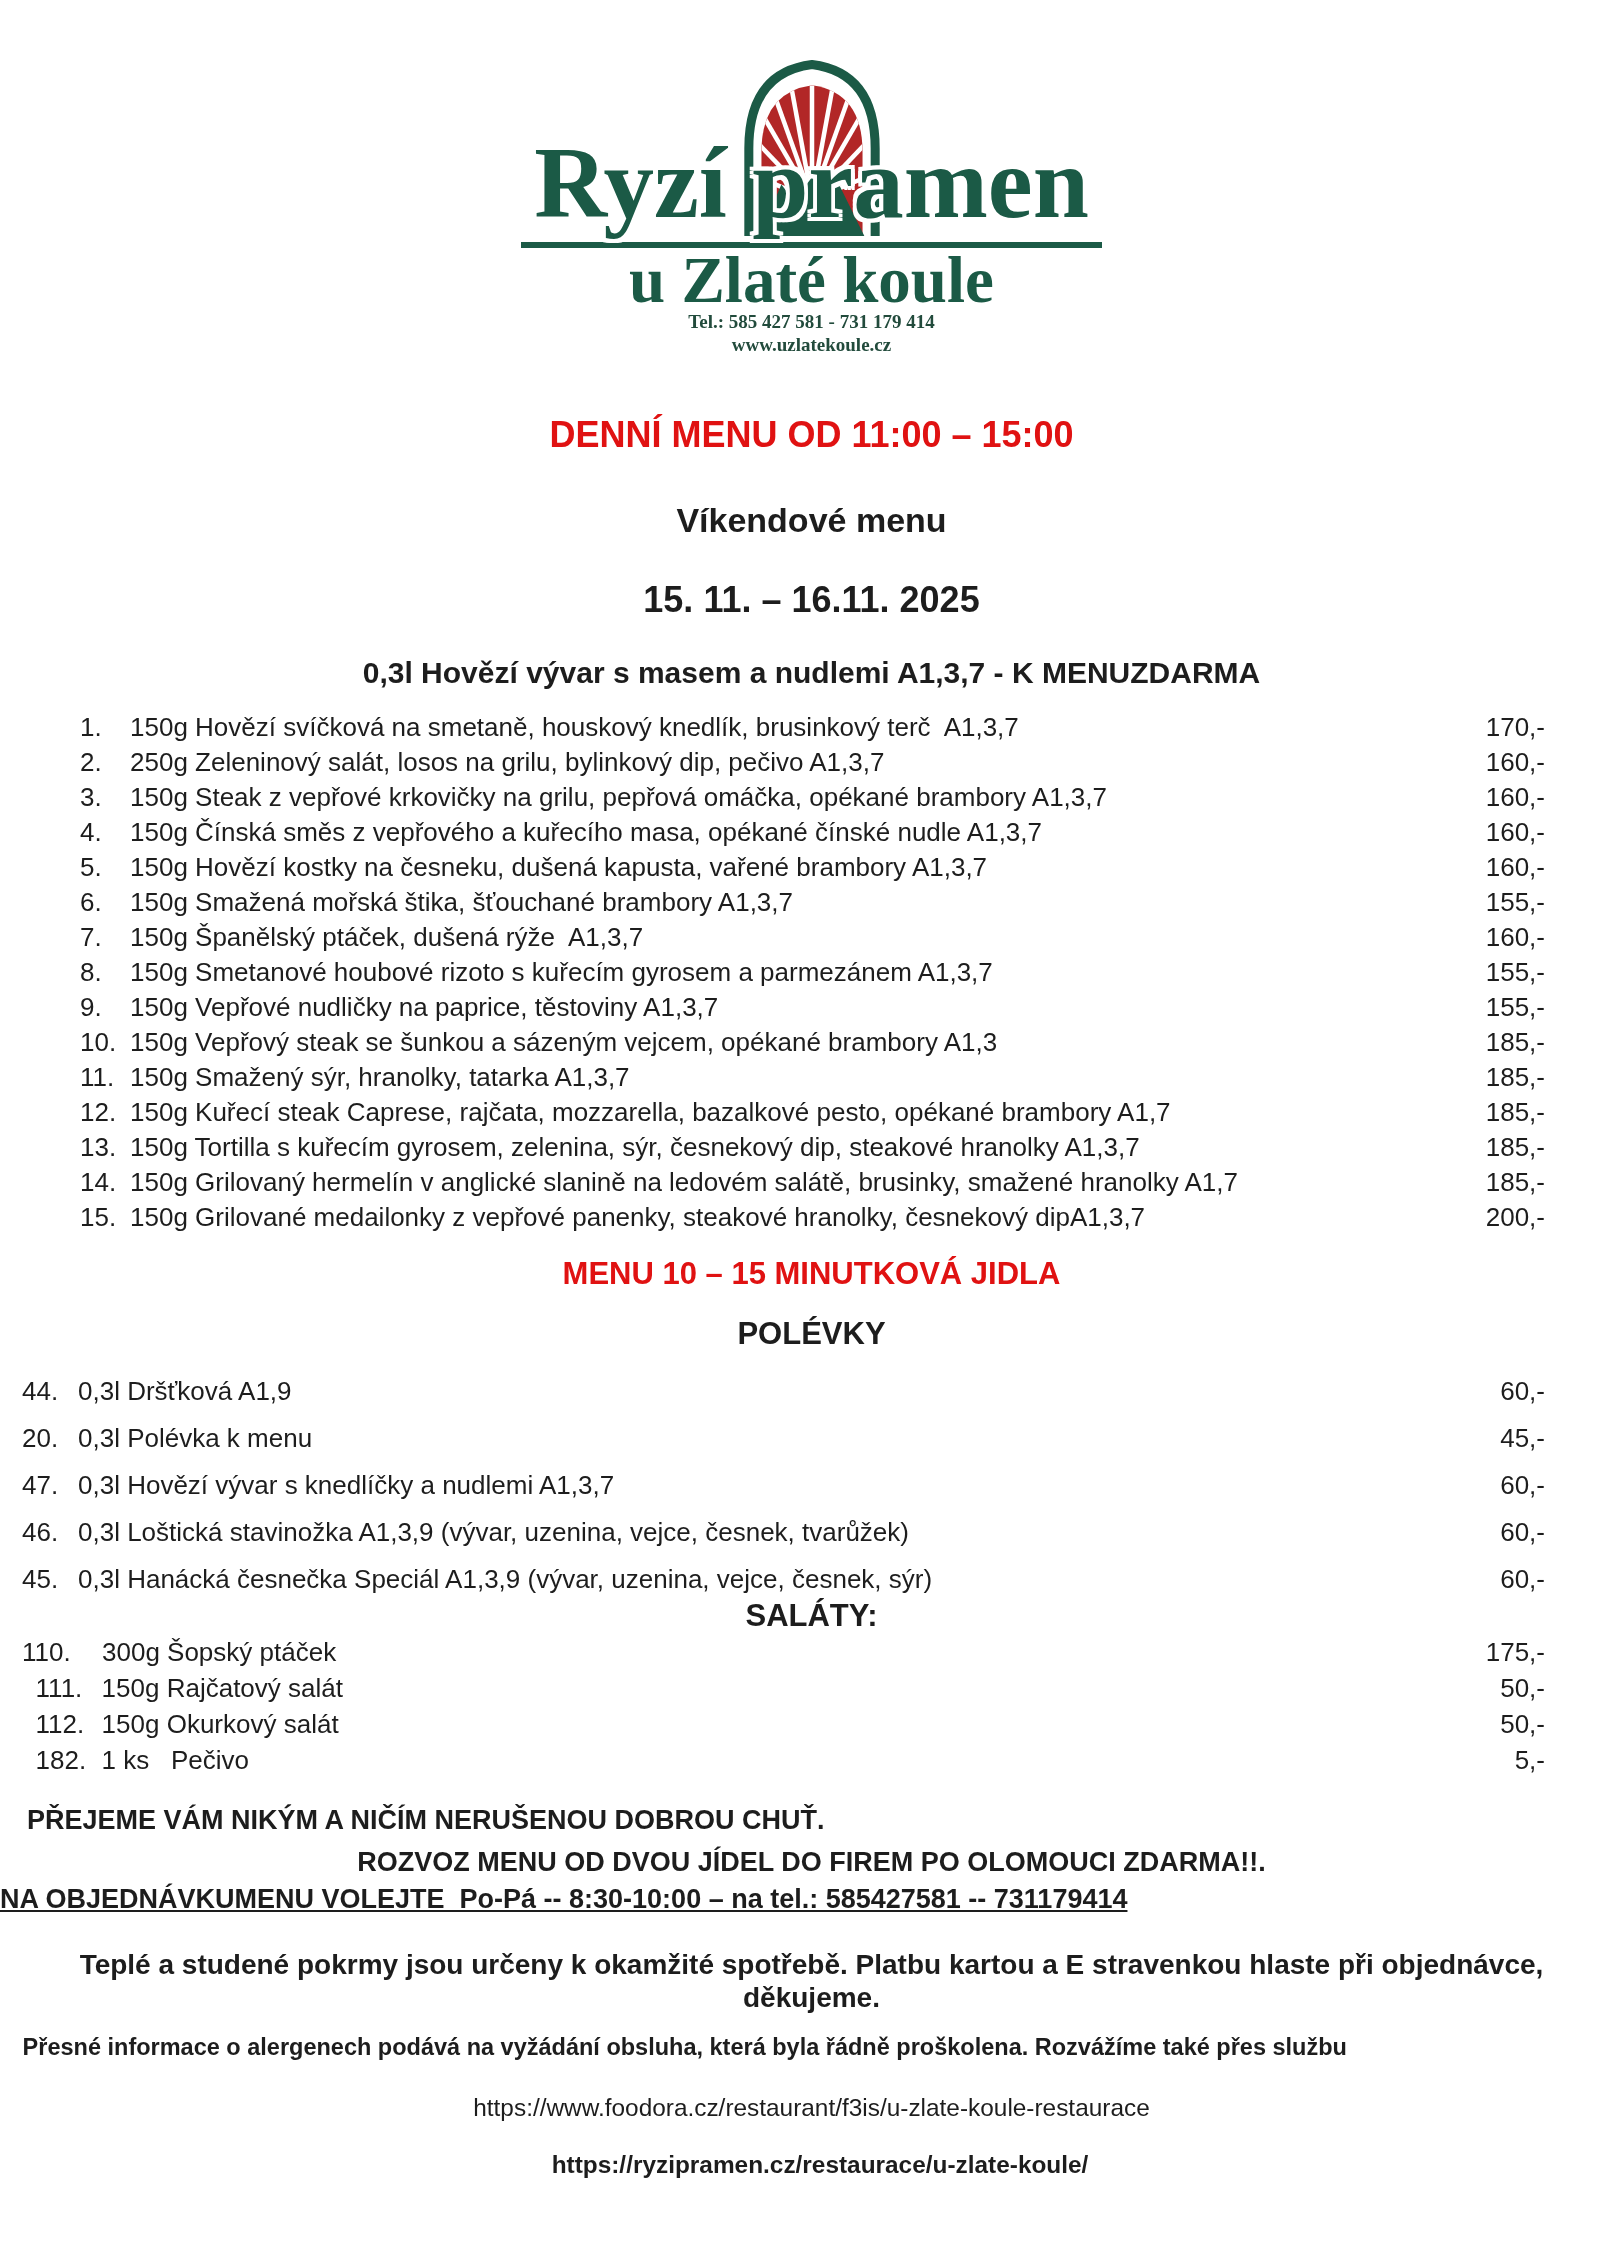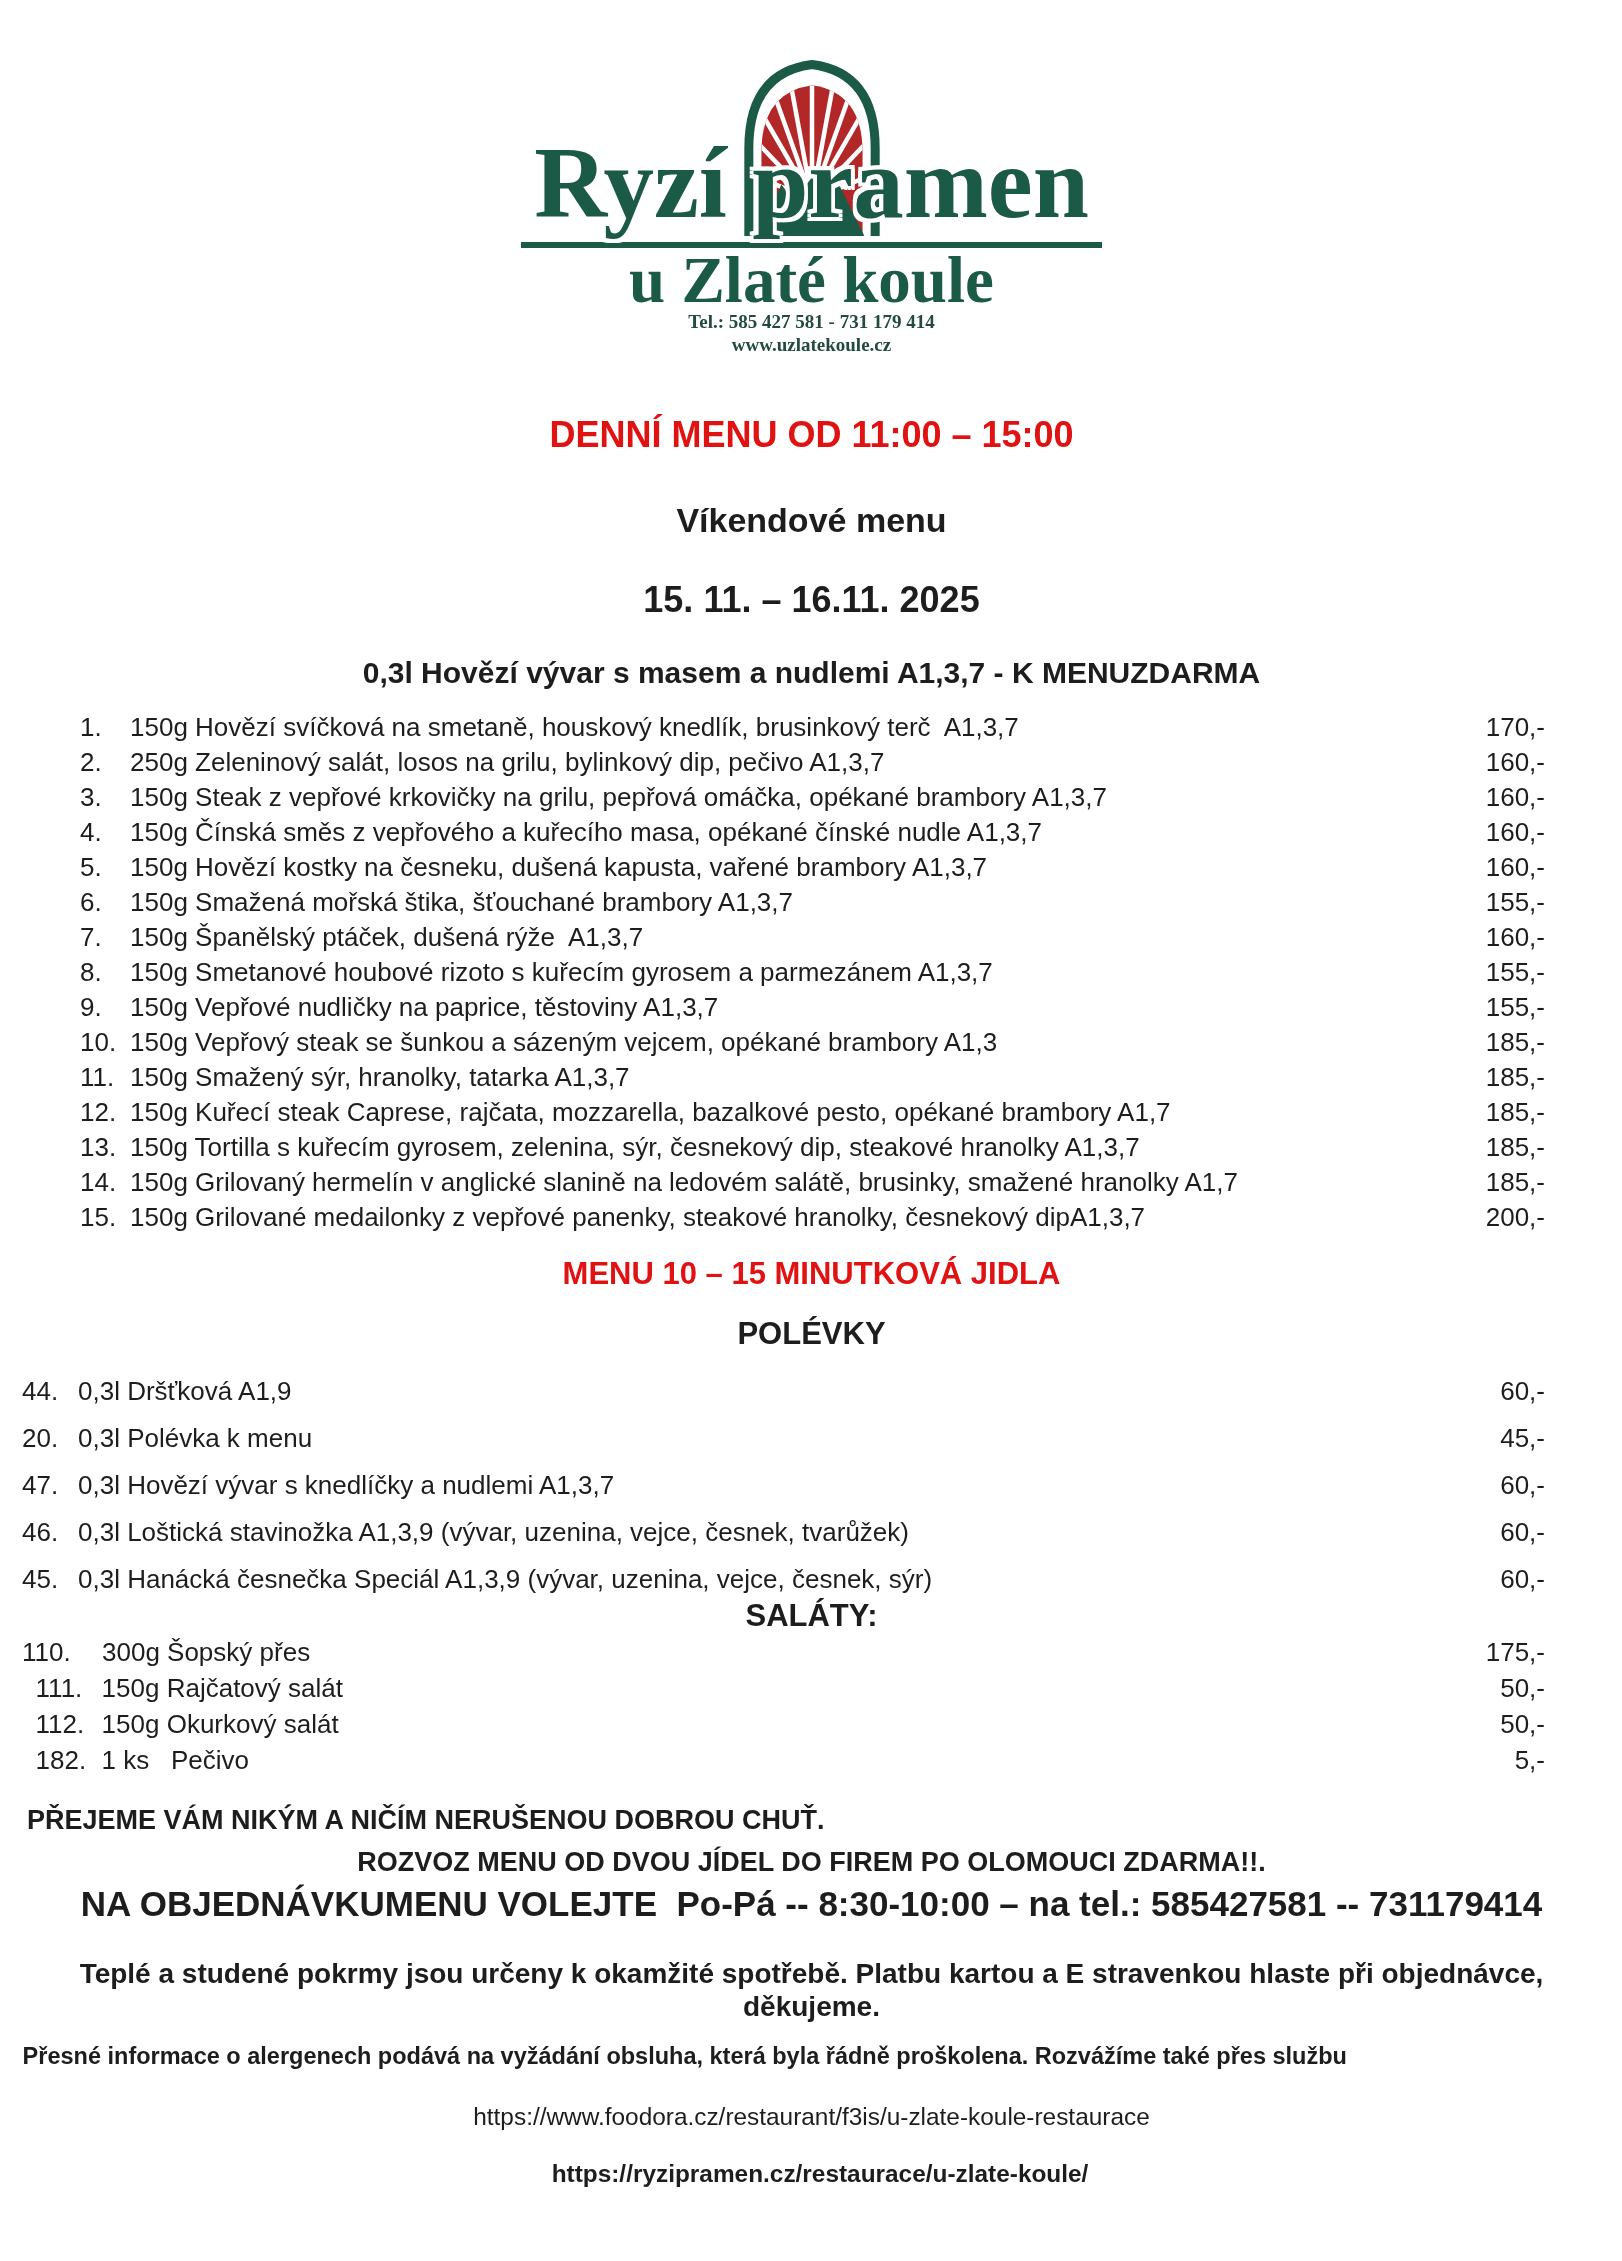--- a/index.html
+++ b/index.html
@@ -43,21 +43,21 @@
   .main-list{margin:22px 78px 0 80px;font-size:26px;line-height:35px;}
   .soup-list{margin:18px 78px 0 22px;font-size:26px;line-height:47px;}
   .soup-list .num{flex:0 0 56px;}
   .salad-list{margin:1.8px 78px 0 22px;font-size:26px;line-height:36px;}
   .salad-list .num{flex:0 0 80px;}
   .row.indent{padding-left:13.6px;}
   .row.indent .num{flex-basis:66px;}
   
   .wish{margin:27px 0 0 27px;font-size:27px;font-weight:bold;line-height:1.15;}
   .delivery{margin:11px 0 0;text-align:center;font-size:27px;font-weight:bold;line-height:1.15;}
-  .order{margin:5.4px 0 0;text-align:center;font-size:35px;font-weight:bold;line-height:1.15;white-space:pre-wrap;}
+  .order{margin:5.4px 0 0;font-size:27px;font-weight:bold;line-height:1.15;white-space:pre-wrap;text-decoration:underline;}
   .note1{margin:33px 18px 8px;text-align:center;font-size:28px;font-weight:bold;line-height:1.2;}
   .note2{margin:18px 0 0 22.6px;font-size:23.5px;font-weight:bold;line-height:1.2;}
   .link-plain{margin:33px 0 0;text-align:center;font-size:24.4px;font-weight:normal;color:#1d1d1d;}
   .link-bold{margin:29px 0 0;text-align:center;font-size:24.4px;font-weight:bold;color:#1d1d1d;padding-left:17px;}
 </style>
 </head>
 <body>
 
 <div class="page">
 
@@ -230,21 +230,21 @@
         <span class="price">60,-</span>
       </div>
     </div>
 
   <div class="h-salads">SALÁTY:</div>
 
   <div class="list salad-list">
 
       <div class="row">
         <span class="num">110.</span>
-        <span class="desc">300g Šopský přes</span>
+        <span class="desc">300g Šopský ptáček</span>
         <span class="price">175,-</span>
       </div>
 
       <div class="row indent">
         <span class="num">111.</span>
         <span class="desc">150g Rajčatový salát</span>
         <span class="price">50,-</span>
       </div>
 
       <div class="row indent">

